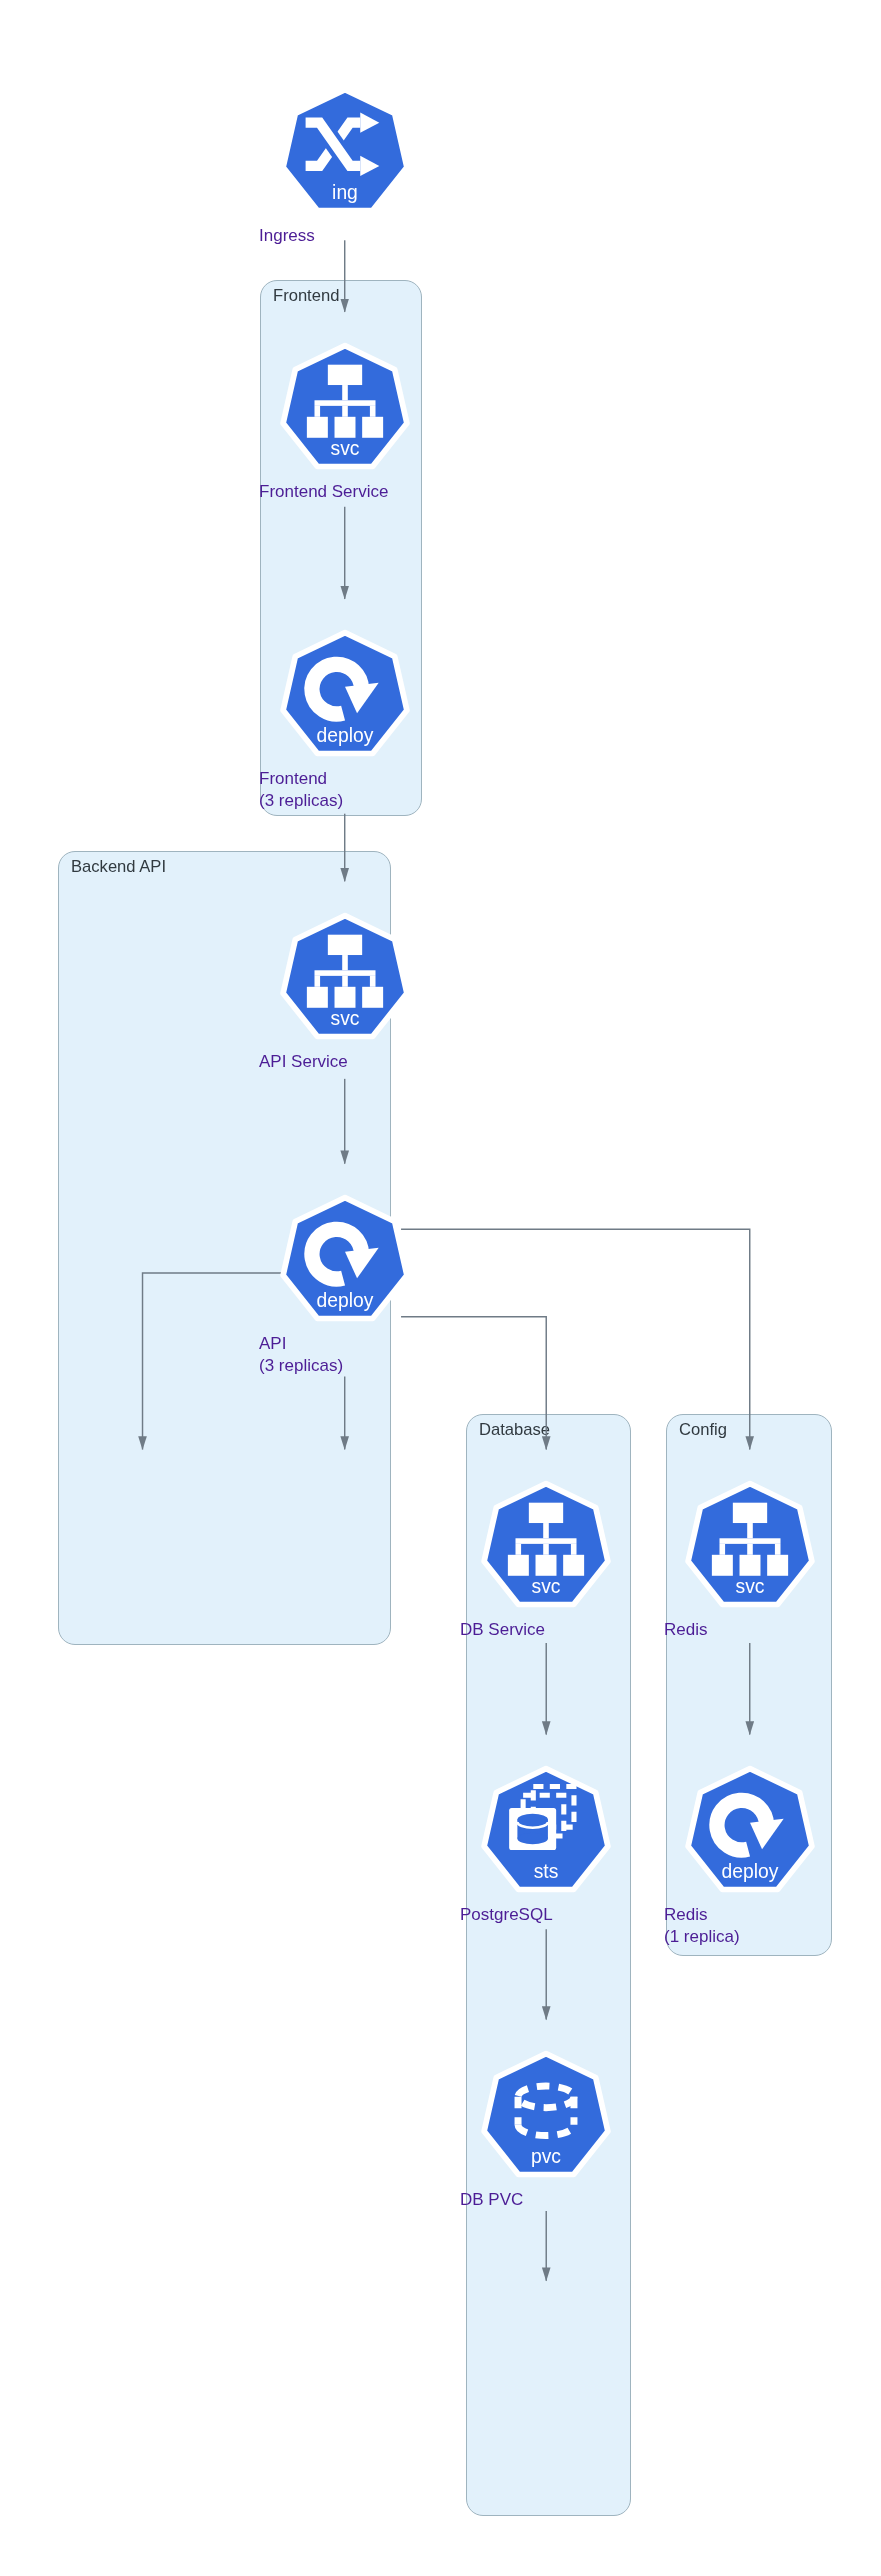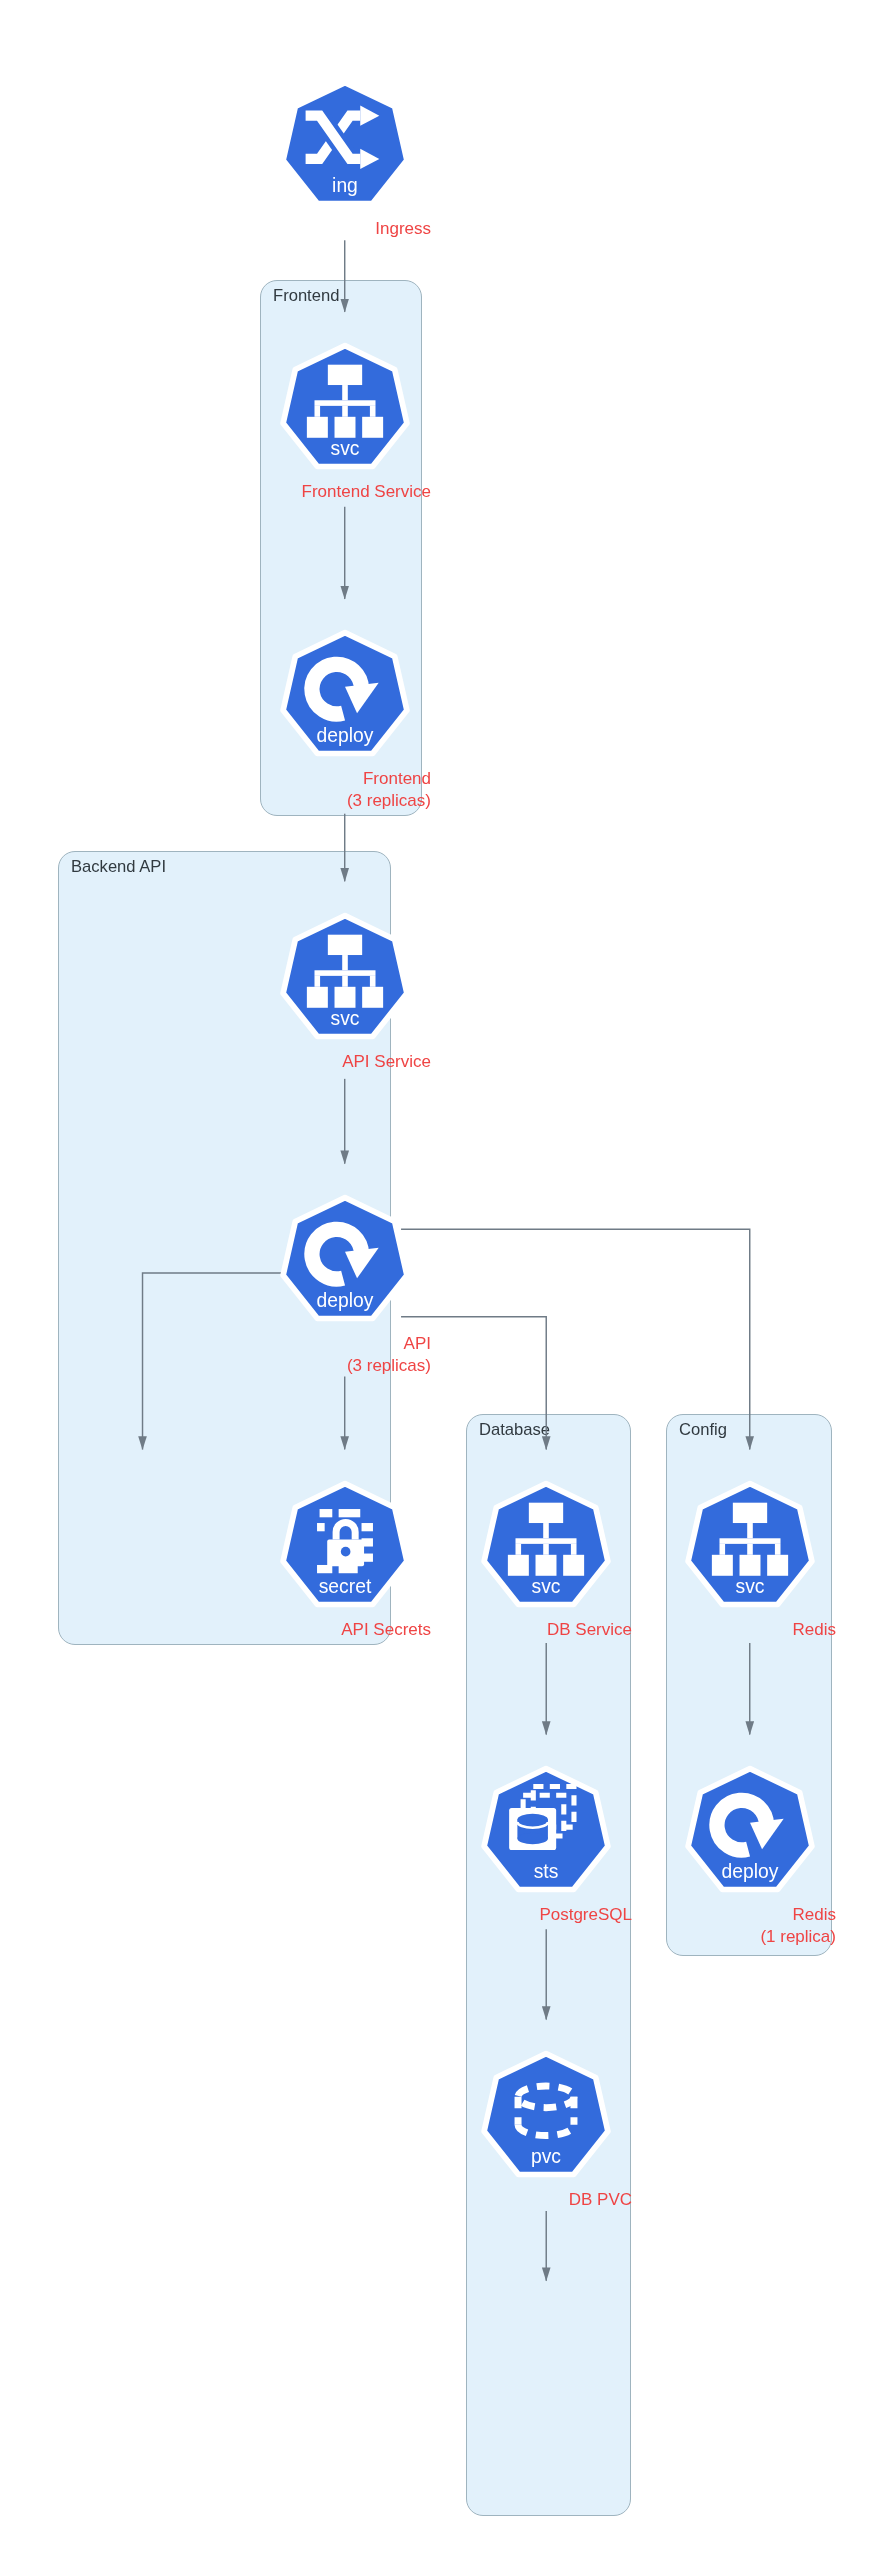--- a/index.html
+++ b/index.html
@@ -19,21 +19,21 @@
   .node{
     position:absolute;width:172px;display:flex;flex-direction:column;align-items:center;
   }
   .kicon{width:136px;height:136px;display:block;}
   .hep{fill:#336BDC;stroke:#FFFFFF;stroke-width:4.5;stroke-linejoin:round;}
   .ktype{
     fill:#FFFFFF;font-size:15.2px;text-anchor:middle;
     font-family:"Liberation Sans", sans-serif;
   }
   .nlabel{
-    margin-top:6.6px;width:172px;text-align:right;font-size:17px;line-height:22px;color:#ef4444;
+    margin-top:6.6px;width:172px;text-align:left;font-size:17px;line-height:22px;color:#4c1d95;
   }
   .title{
     position:absolute;left:245px;top:2491px;width:398px;text-align:center;
     font-size:20px;color:#263238;
   }
 </style>
 </head>
 <body>
 
 <svg width="0" height="0" style="position:absolute" aria-hidden="true">
@@ -152,21 +152,21 @@
     <polyline points="435,1920 215,1920 215,2186" marker-end="url(#arw)"></polyline>
     <polyline points="520,2076 520,2186" marker-end="url(#arw)"></polyline>
     <polyline points="605,1854 1131,1854 1131,2186" marker-end="url(#arw)"></polyline>
     <polyline points="605,1986 824,1986 824,2186" marker-end="url(#arw)"></polyline>
     <polyline points="824,2478 824,2616" marker-end="url(#arw)"></polyline>
     <polyline points="1131,2478 1131,2616" marker-end="url(#arw)"></polyline>
     <polyline points="824,2910 824,3046" marker-end="url(#arw)"></polyline>
     <polyline points="824,3335 824,3440" marker-end="url(#arw)"></polyline>
   </svg>
 
-  <div class="node" style="left:259px;top:75px">
+  <div class="node" style="left:259px;top:82px">
     <svg class="kicon" viewBox="-3.5 -4 107 107">
       <use href="#hepta" class="hep"></use>
         <use href="#g-ing"></use>
       <text class="ktype" x="50" y="88">ing</text>
     </svg>
     <div class="nlabel">Ingress</div>
   </div>
 
   <div class="node" style="left:259px;top:338px">
     <svg class="kicon" viewBox="-3.5 -4 107 107">
@@ -204,28 +204,20 @@
         <use href="#g-deploy"></use>
       <text class="ktype" x="50" y="88">deploy</text>
     </svg>
     <div class="nlabel">
       <div>API</div>
       <div>(3 replicas)</div>
     </div>
   </div>
 
 
-  <div class="node" style="left:259px;top:1476px">
-    <svg class="kicon" viewBox="-3.5 -4 107 107">
-      <use href="#hepta" class="hep"></use>
-        <use href="#g-secret"></use>
-      <text class="ktype" x="50" y="88">secret</text>
-    </svg>
-    <div class="nlabel">API Secrets</div>
-  </div>
 
   <div class="node" style="left:460px;top:1476px">
     <svg class="kicon" viewBox="-3.5 -4 107 107">
       <use href="#hepta" class="hep"></use>
         <use href="#g-svc"></use>
       <text class="ktype" x="50" y="88">svc</text>
     </svg>
     <div class="nlabel">DB Service</div>
   </div>
 

